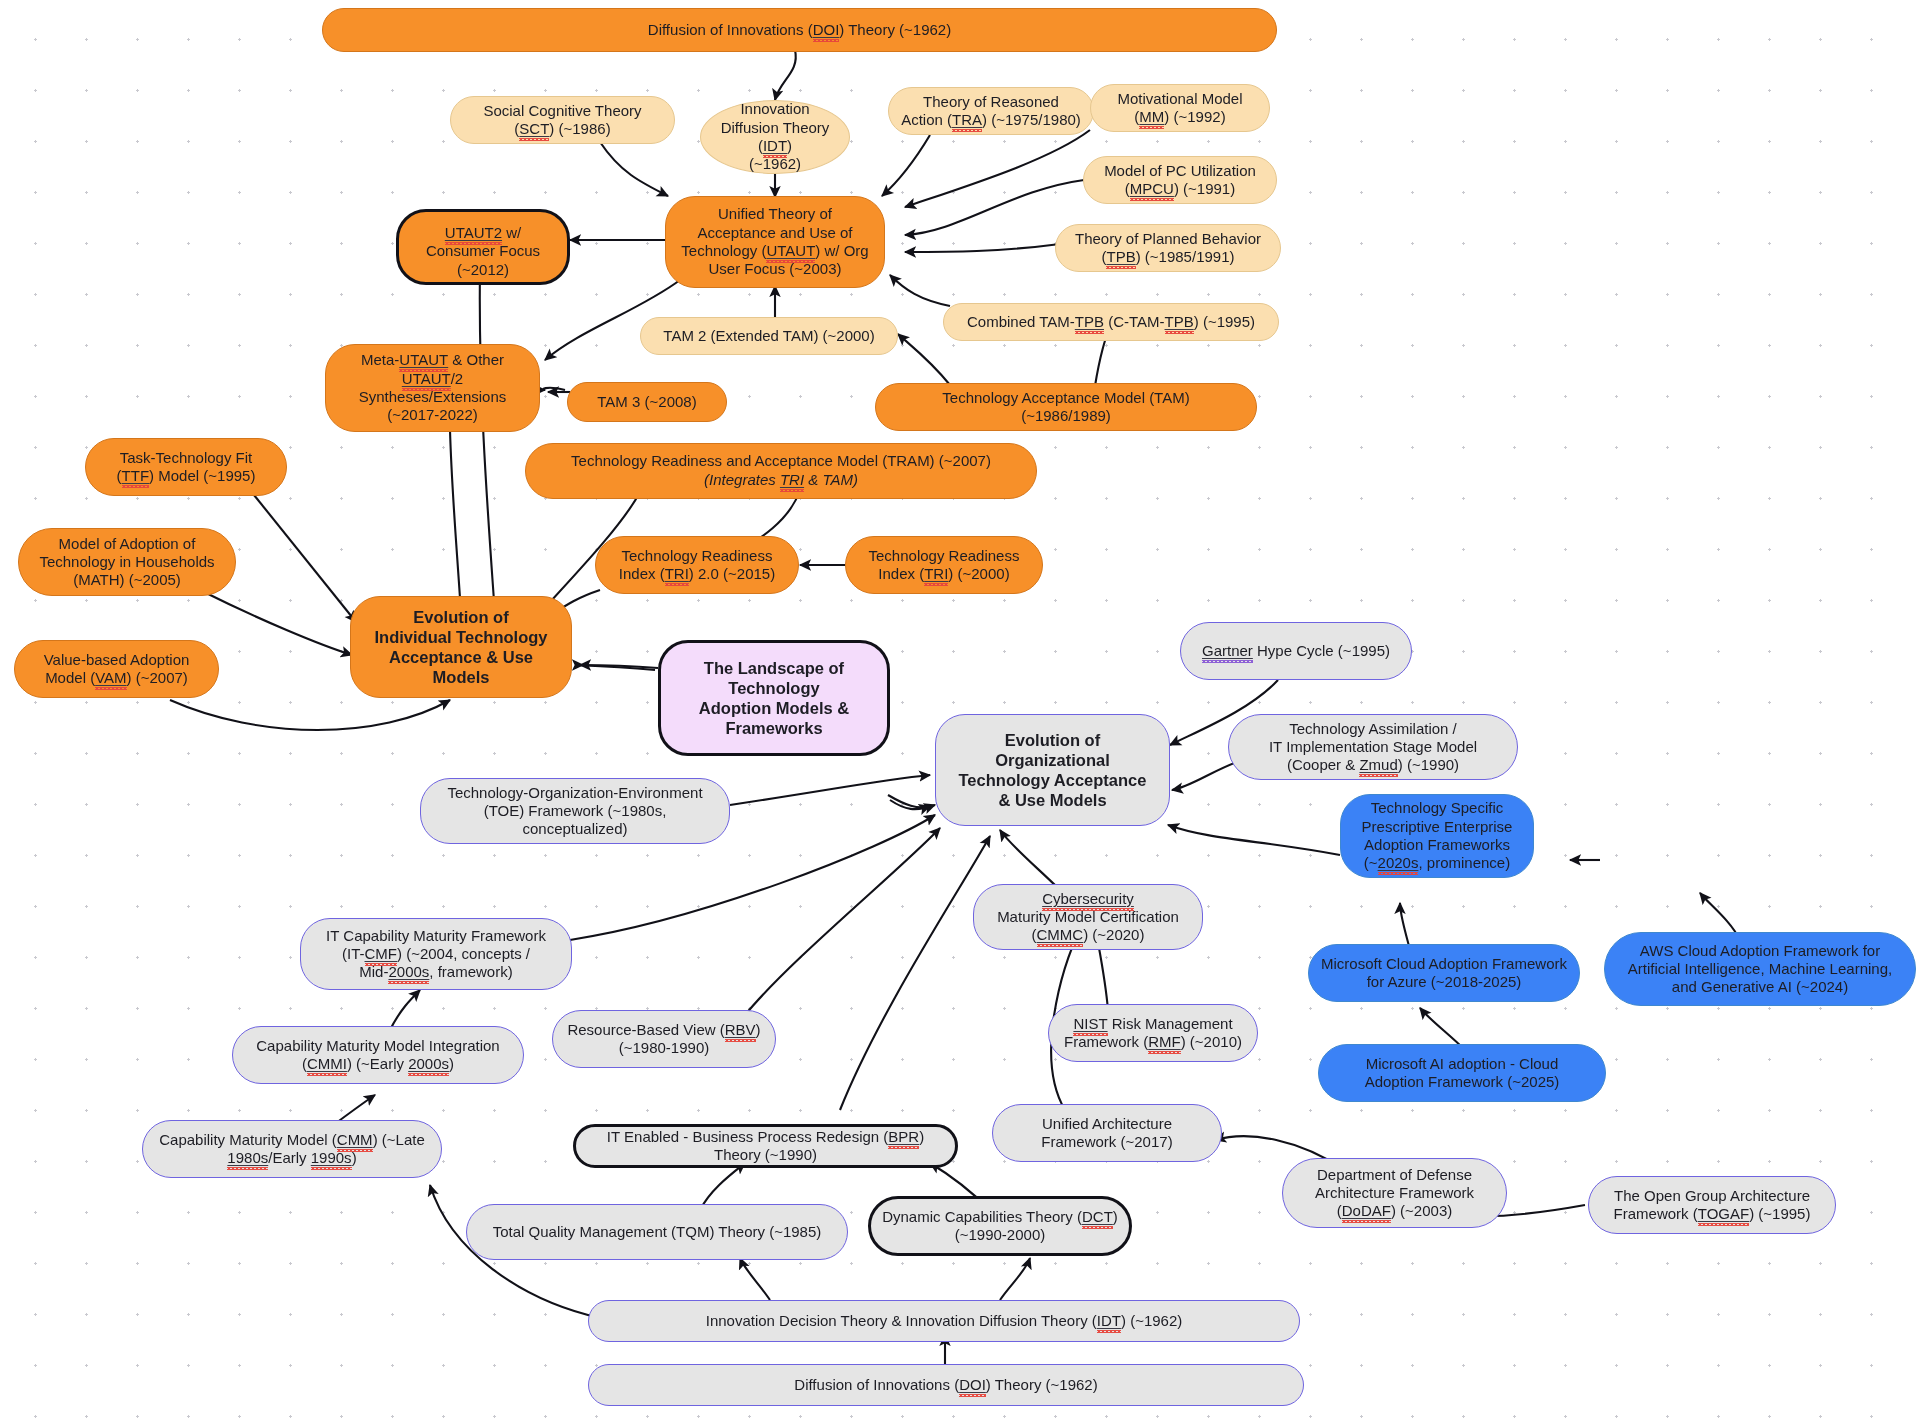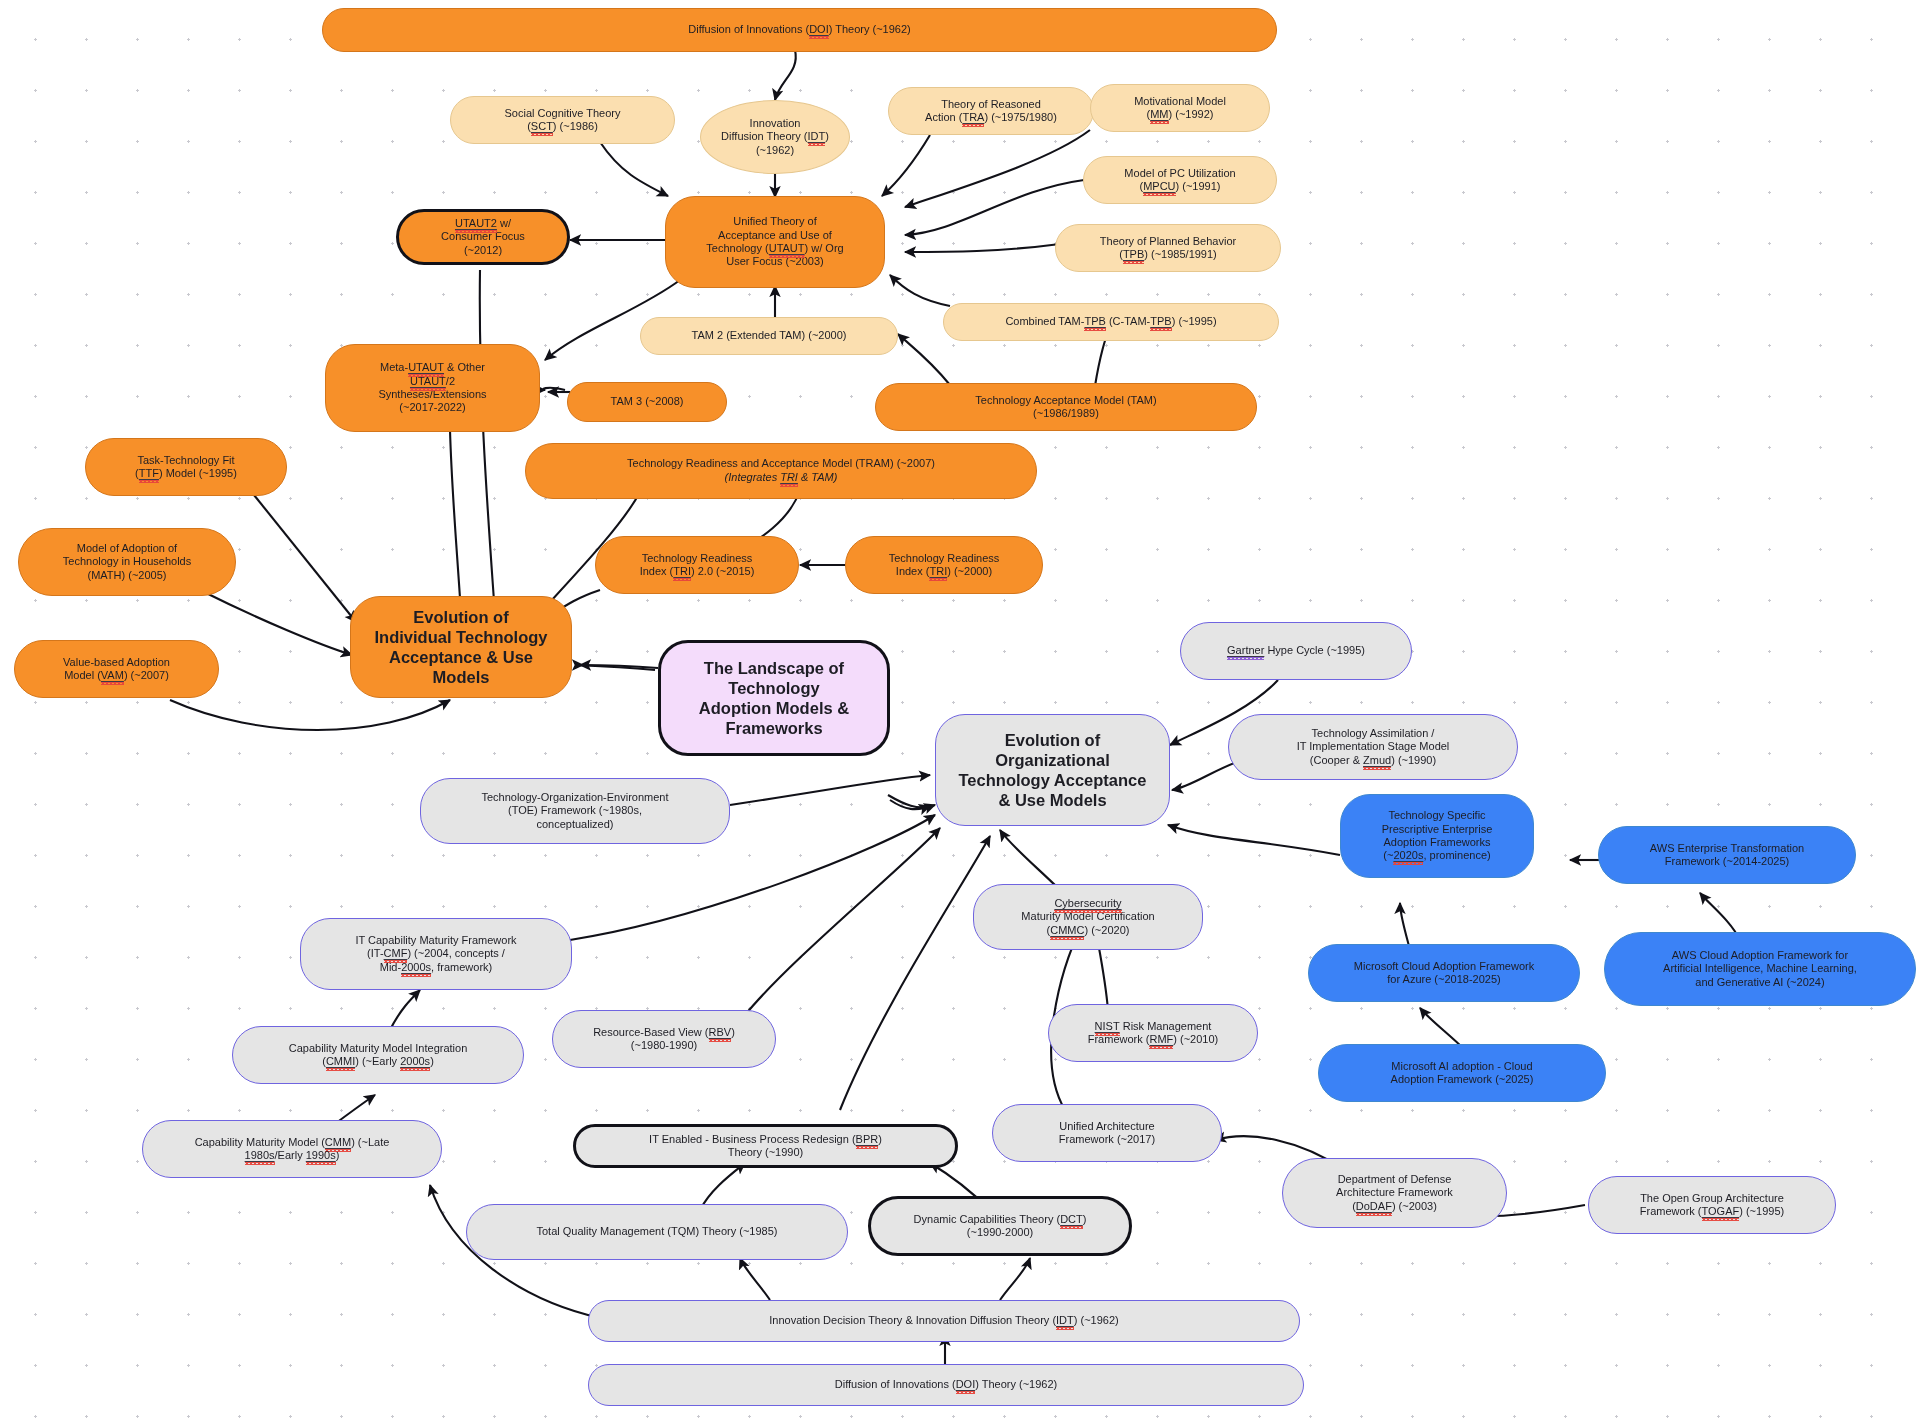--- a/index.html
+++ b/index.html
@@ -42,21 +42,21 @@
   .c-pink     { background:#f4dcfb; border:3.2px solid #111118; }
   .thick      { border-width:3.2px; border-color:#111118; }
 
   
   .r-pill   { border-radius:999px; }
   .r-round  { border-radius:30px; }
   .r-ell    { border-radius:50%; }
 
   .bold  { font-weight:bold; }
   .ital  { font-style:italic; }
-  .fs15 { font-size:11px; }
+  .fs15 { font-size:15px; }
   .fs16 { font-size:16.5px; }
 
   
   u.sq {
     text-decoration: underline;
     text-decoration-style: solid;
     text-decoration-color:#3a3a45;
     text-decoration-thickness:1px;
     text-underline-offset:2px;
     position:relative;
@@ -222,21 +222,21 @@
   </div>
 
   <div class="node c-peach r-pill fs15" style="left:1055px; top:224px; width:226px; height:48px;">
     <span>Theory of Planned Behavior<span class="line2">(<u class="sq">TPB</u>) (~1985/1991)</span></span>
   </div>
 
   <div class="node c-orange r-round fs15" style="left:665px; top:196px; width:220px; height:92px;">
     <span>Unified Theory of<span class="line2">Acceptance and Use of</span><span class="line2">Technology (<u class="sq">UTAUT</u>) w/ Org</span><span class="line2">User Focus (~2003)</span></span>
   </div>
 
-  <div class="node c-orange r-round thick fs15" style="left:396px; top:209px; width:174px; height:56px;">
+  <div class="node c-orange r-round thick fs15" style="left:396px; top:209px; width:174px; height:76px;align-items:flex-end;">
     <span><u class="sq">UTAUT2</u> w/<span class="line2">Consumer Focus</span><span class="line2">(~2012)</span></span>
   </div>
 
   <div class="node c-peach r-pill fs15" style="left:640px; top:317px; width:258px; height:38px;">
     <span>TAM 2 (Extended TAM) (~2000)</span>
   </div>
 
   <div class="node c-peach r-pill fs15" style="left:943px; top:303px; width:336px; height:38px;">
     <span>Combined TAM-<u class="sq">TPB</u> (C-TAM-<u class="sq">TPB</u>) (~1995)</span>
   </div>
@@ -298,23 +298,20 @@
   </div>
 
   <div class="node c-purple r-round fs15" style="left:420px; top:778px; width:310px; height:66px;">
     <span>Technology-Organization-Environment<span class="line2">(TOE) Framework (~1980s,</span><span class="line2">conceptualized)</span></span>
   </div>
 
   <div class="node c-lblue r-round fs15" style="left:1340px; top:794px; width:194px; height:84px;">
     <span>Technology Specific<span class="line2">Prescriptive Enterprise</span><span class="line2">Adoption Frameworks</span><span class="line2">(~<u class="sq">2020s</u>, prominence)</span></span>
   </div>
 
-  <div class="node c-lblue r-pill fs15" style="left:1598px; top:826px; width:258px; height:58px;">
-    <span>AWS Enterprise Transformation<span class="line2">Framework (~2014-2025)</span></span>
-  </div>
 
   <div class="node c-lblue r-pill fs15" style="left:1604px; top:932px; width:312px; height:74px;">
     <span>AWS Cloud Adoption Framework for<span class="line2">Artificial Intelligence, Machine Learning,</span><span class="line2">and Generative AI (~2024)</span></span>
   </div>
 
   <div class="node c-lblue r-pill fs15" style="left:1308px; top:944px; width:272px; height:58px;">
     <span>Microsoft Cloud Adoption Framework<span class="line2">for Azure (~2018-2025)</span></span>
   </div>
 
   <div class="node c-lblue r-pill fs15" style="left:1318px; top:1044px; width:288px; height:58px;">

